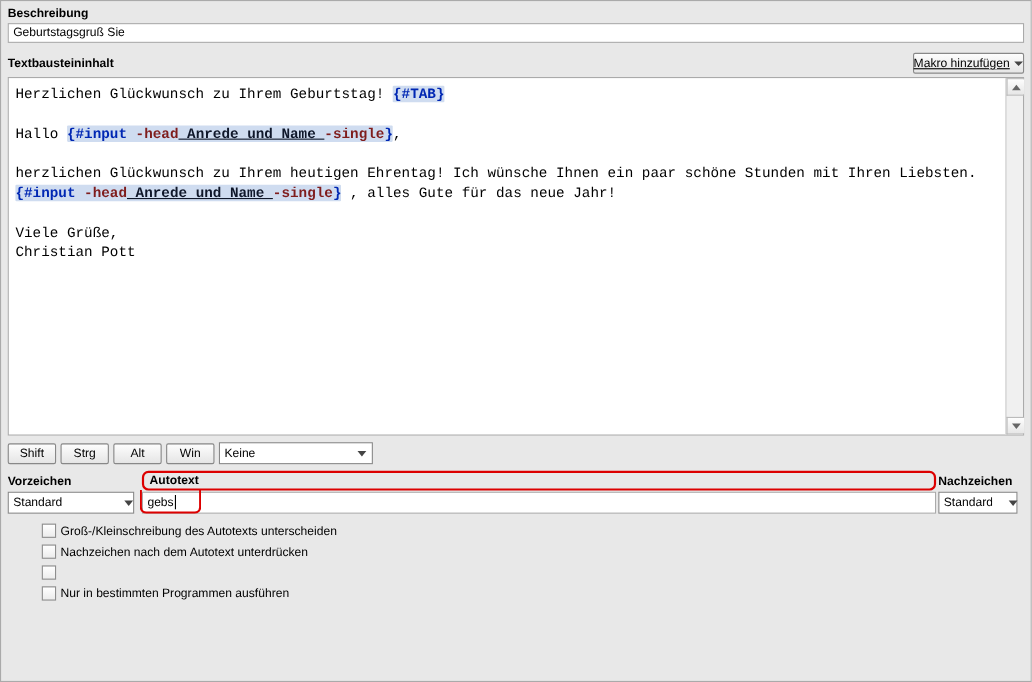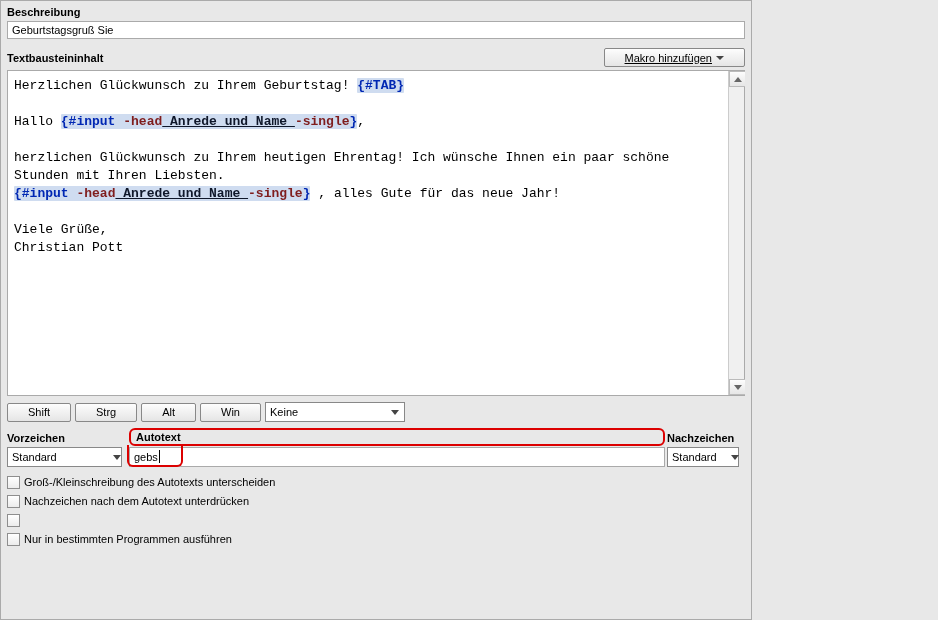--- a/index.html
+++ b/index.html
@@ -34,21 +34,21 @@
     border: 1px solid #aaa;
     background: #fff;
     font: inherit;
     padding: 1px 4px;
   }
   .btn {
     display: inline-flex;
     align-items: center;
     gap: 4px;
     height: 19px;
-    padding: 0 20px;
+    padding: 0 0;
     font: inherit;
     border: 1px solid #888;
     border-radius: 2px;
     background: linear-gradient(#fdfdfd, #e5e5e5);
     cursor: pointer;
     user-select: none;
   }
   .chev {
     width: 0; height: 0;
     border-left: 4px solid transparent;
@@ -163,42 +163,44 @@
   .autotext-input {
     flex: 1;
     height: 20px;
     border: 1px solid #aaa;
     background: #fff;
     font: inherit;
     padding: 1px 4px;
   }
   .checkbox-row {
     display: flex;
+    align-items: center;
     gap: 4px;
     padding: 3px 6px;
+    margin-left: 31px;
   }
   .checkbox {
     width: 13px; height: 13px;
     border: 1px solid #8e8e8e;
     background: linear-gradient(#fff,#ececec);
   }
   .cursor {
     display:inline-block;
     width:1px;
     height:13px;
     background:#000;
     vertical-align:-2px;
   }
   .hot-select { width: 140px; }
   .std-select { width: 115px; }
 </style>
 </head>
 <body>
 
-<div class="panel" style="width:752px;height:620px;">
+<div class="panel" style="width:938px;height:620px;">
 
   
   <div class="section-label">Beschreibung</div>
   <input class="desc-input" value="Geburtstagsgruß Sie" style="">
 
   
   <div class="section-bar">
     <span class="section-label" style="padding:0">Textbausteininhalt</span>
     <span class="btn">
       <span style="text-decoration:underline">Makro hinzufügen</span>

